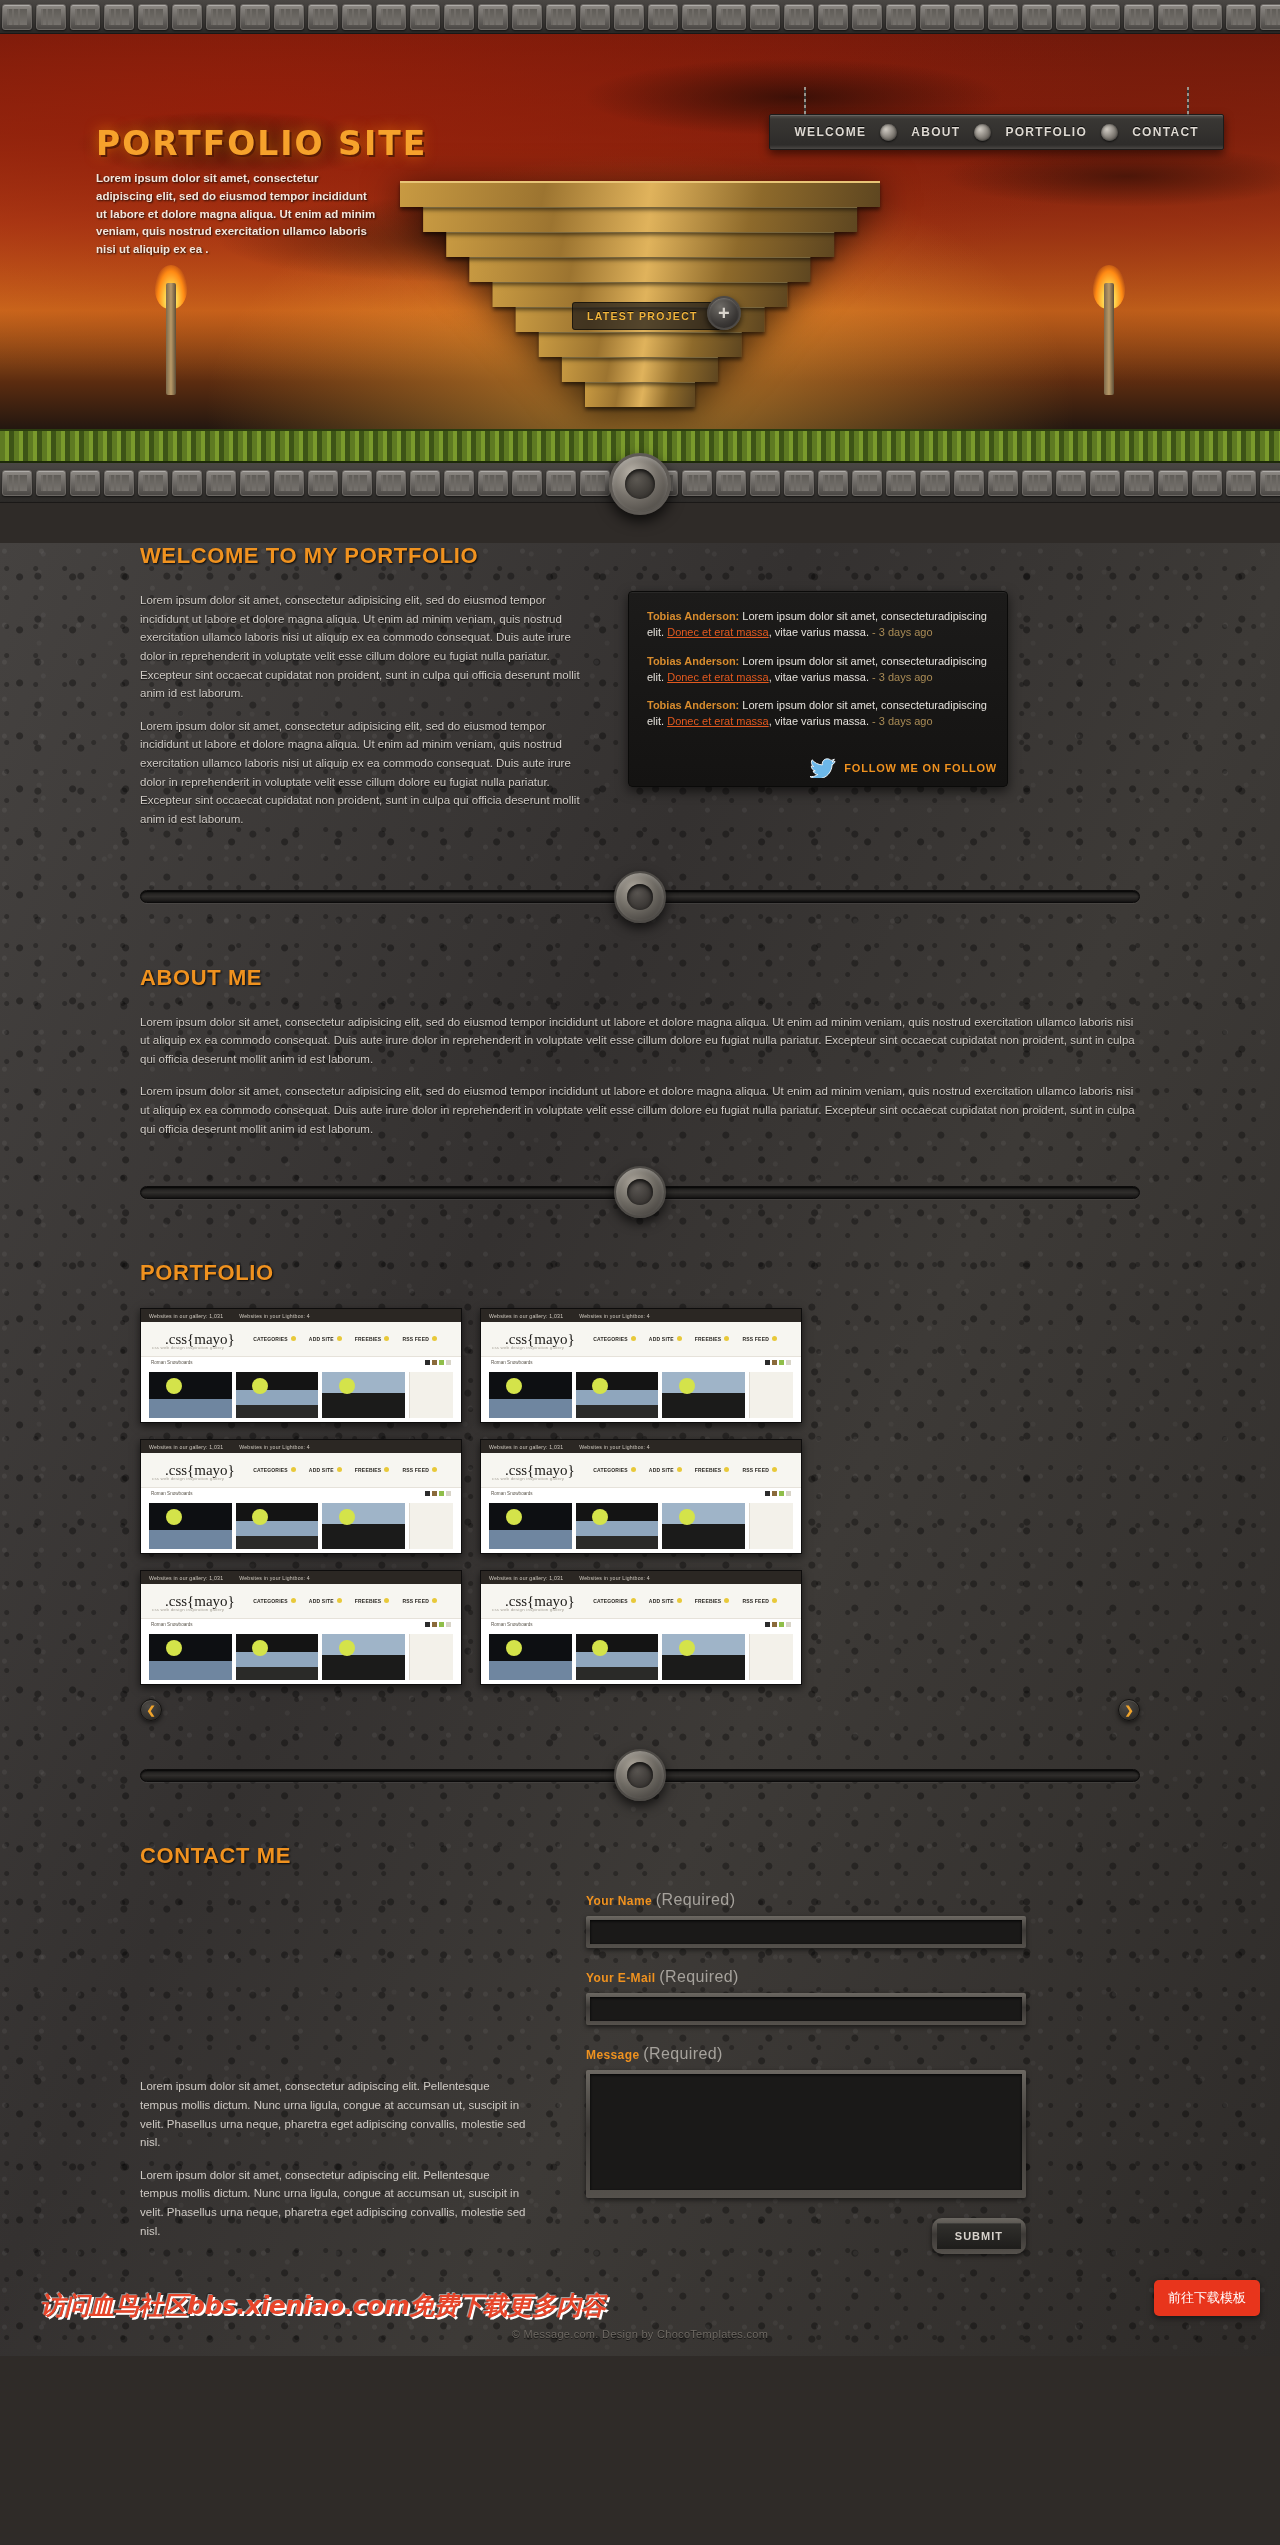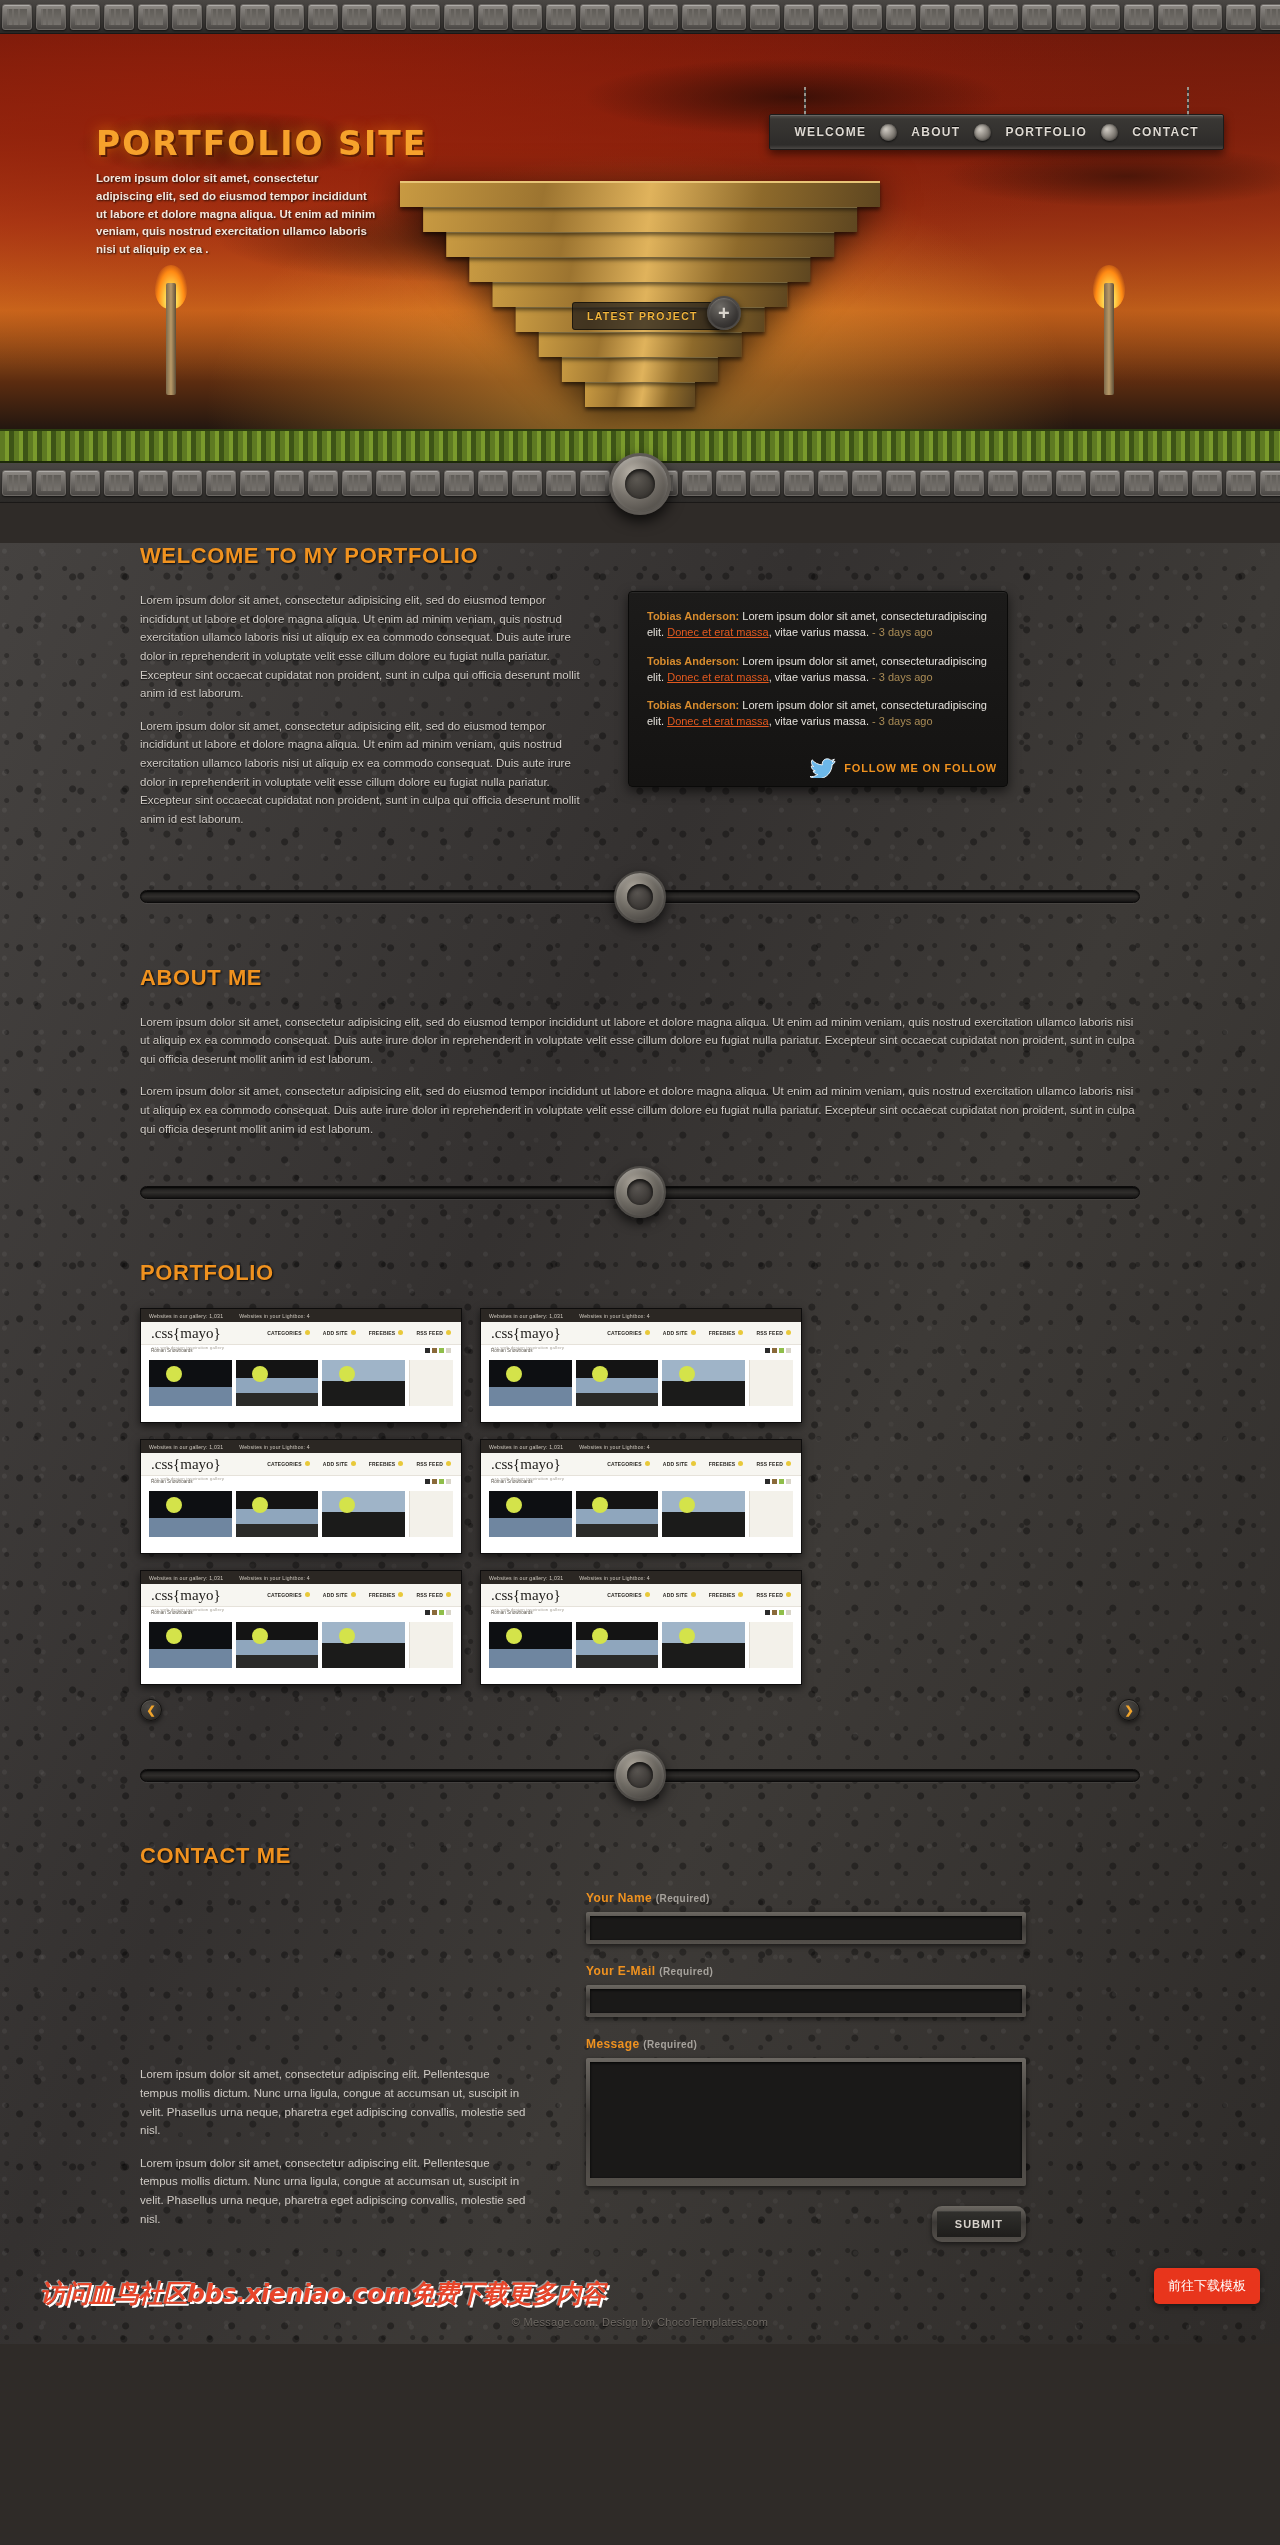--- a/index.html
+++ b/index.html
@@ -251,21 +251,21 @@
     width:auto;flex:0 0 322px;height:115px;background:#fff;
     border:1px solid #0e0d0d;
     box-shadow:0 3px 8px rgba(0,0,0,.6);
     overflow:hidden;position:relative;
   }
   .pf-topbar{
     height:13px;background:#2b2723;color:#cfc9bf;
     font-size:5.2px;display:flex;align-items:center;gap:16px;padding:0 8px;
     letter-spacing:.2px;
   }
-  .pf-head{height:22px;background:#f7f6f1;display:flex;align-items:center;padding:0 10px;position:relative;}
+  .pf-head{height:34px;background:#f7f6f1;display:flex;align-items:center;padding:0 24px;position:relative;}
   .pf-logo{font-family:"Liberation Serif",serif;font-size:15px;color:#23211e;line-height:1;}
   .pf-tag{font-size:4.4px;color:#a9a49a;position:absolute;left:11px;top:23px;letter-spacing:.2px;}
   .pf-nav{margin-left:auto;display:flex;gap:13px;align-items:center;}
   .pf-nav span{font-size:5px;font-weight:bold;color:#2a2722;letter-spacing:.2px;white-space:nowrap;}
   .pf-dot{width:5px;height:5px;border-radius:50%;background:#e8c93a;display:inline-block;margin-left:3px;}
   .pf-sub{height:12px;background:#fff;border-top:1px solid #e6e2da;display:flex;align-items:center;padding:0 10px;font-size:4.6px;color:#5d584f;}
   .pf-swatch{margin-left:auto;display:flex;gap:2px;}
   .pf-swatch i{width:5px;height:5px;display:block;}
   .pf-shots{display:flex;gap:4px;padding:4px 8px;background:#fff;}
   .pf-shot{
@@ -286,21 +286,21 @@
     display:flex;align-items:center;justify-content:center;
     box-shadow:0 2px 5px rgba(0,0,0,.6), inset 0 1px 0 rgba(255,255,255,.12);
   }
 
   
   .contact-row{display:flex;gap:56px;align-items:flex-end;}
   .contact-left{width:390px;padding-top:4px;}
   .contact-left p{font-size:11.5px;line-height:1.62;color:#cfcac4;margin-bottom:14px;}
   .contact-right{width:440px;}
   .f-label{font-size:12px;font-weight:bold;color:#f0921f;margin-bottom:7px;letter-spacing:.4px;}
-  .f-req{color:#a6a29c;font-weight:bold;font-size:10px;}
+  .f-req{color:#a6a29c;font-weight:normal;font-size:16px;}
   .f-frame{
     padding:4px;margin-bottom:20px;border-radius:2px;
     background:linear-gradient(#6c6862,#3c3936 45%,#55514c);
     box-shadow:0 2px 5px rgba(0,0,0,.55);
   }
   .f-input{
     width:100%;height:24px;border:0;outline:0;
     background:#1a1918;color:#ddd;font-size:12px;padding:0 8px;
     font-family:"Liberation Sans", sans-serif;
     box-shadow:inset 0 1px 3px rgba(0,0,0,.9);

